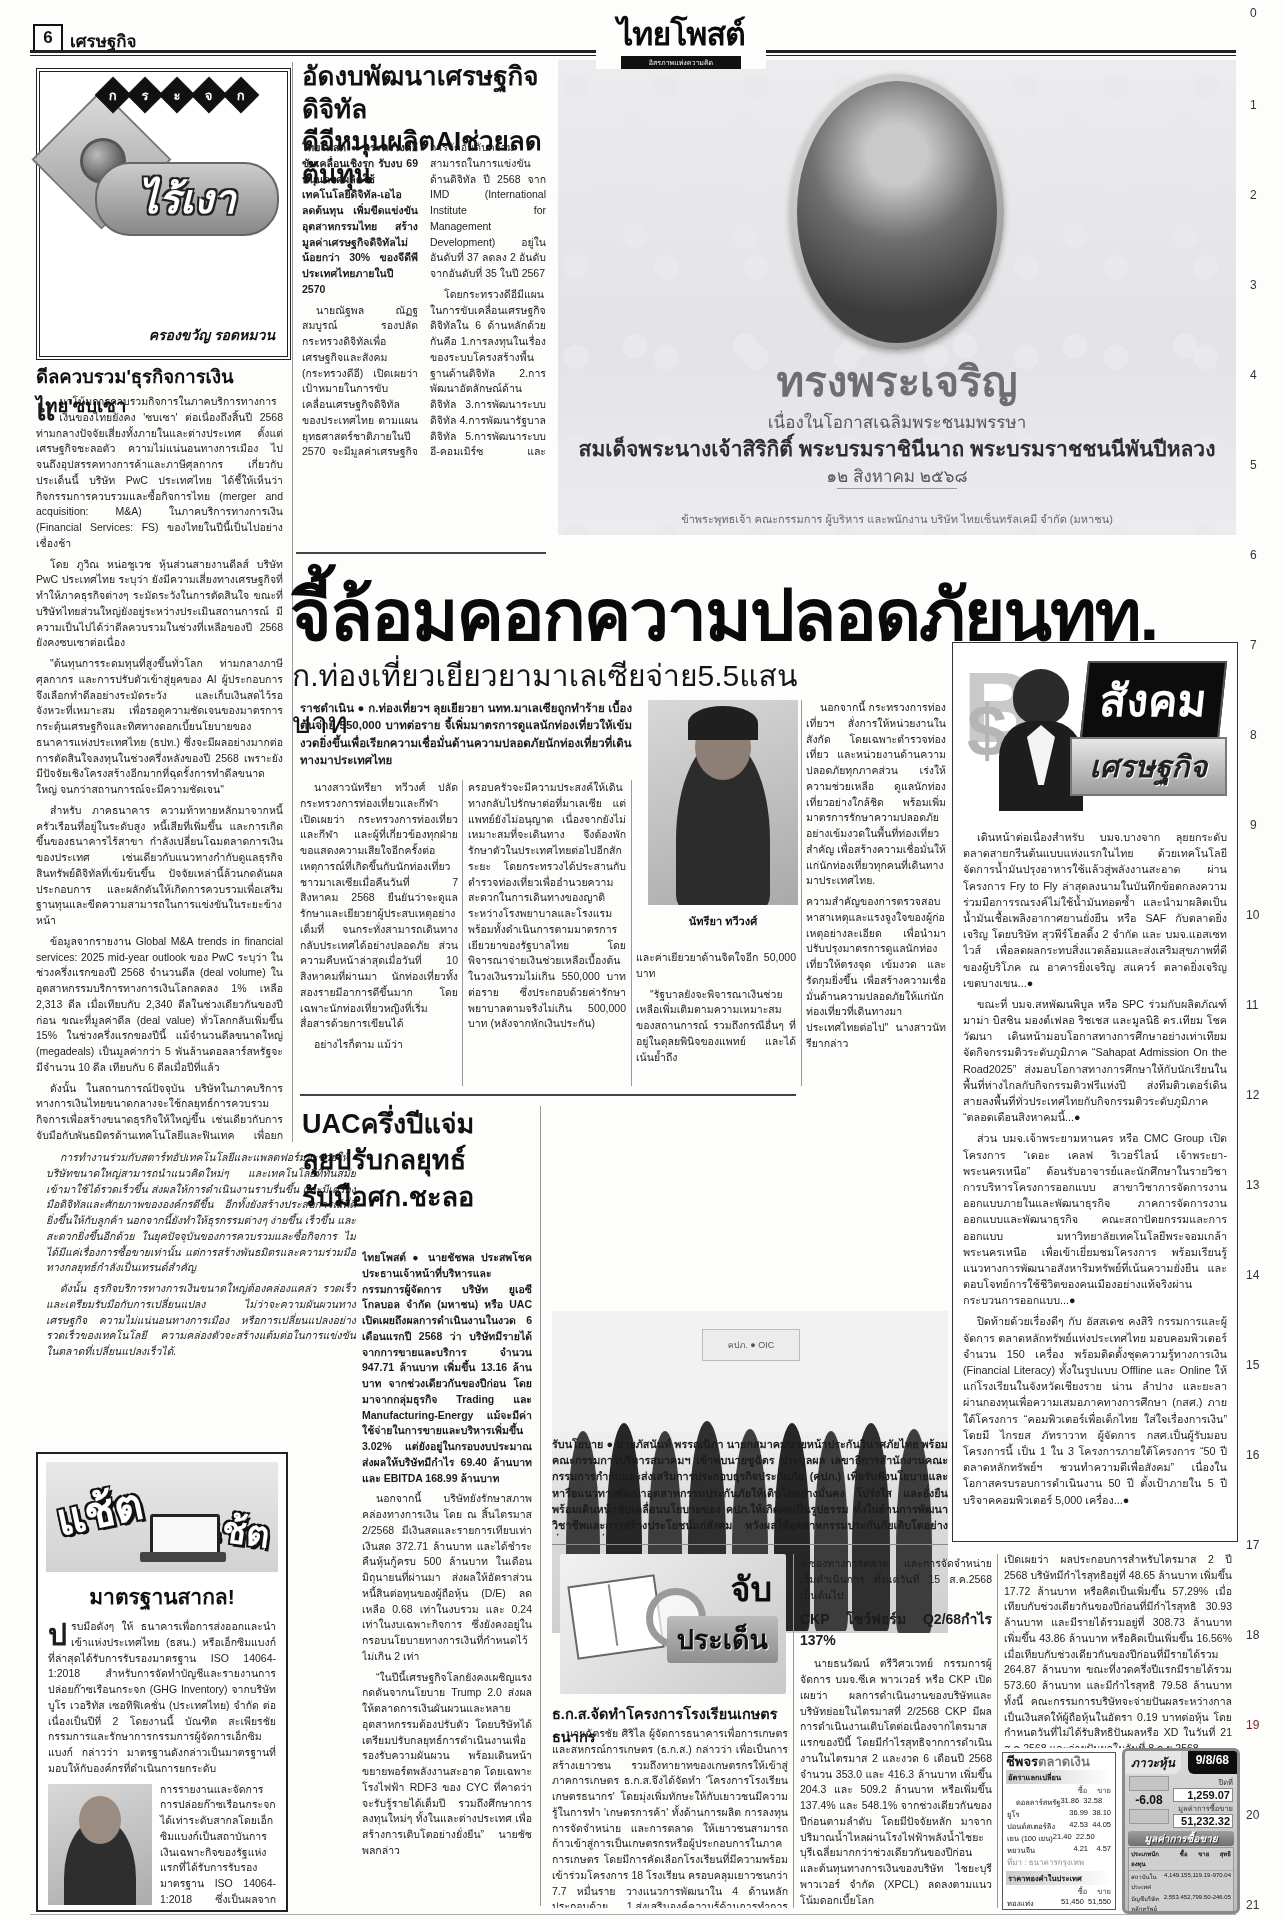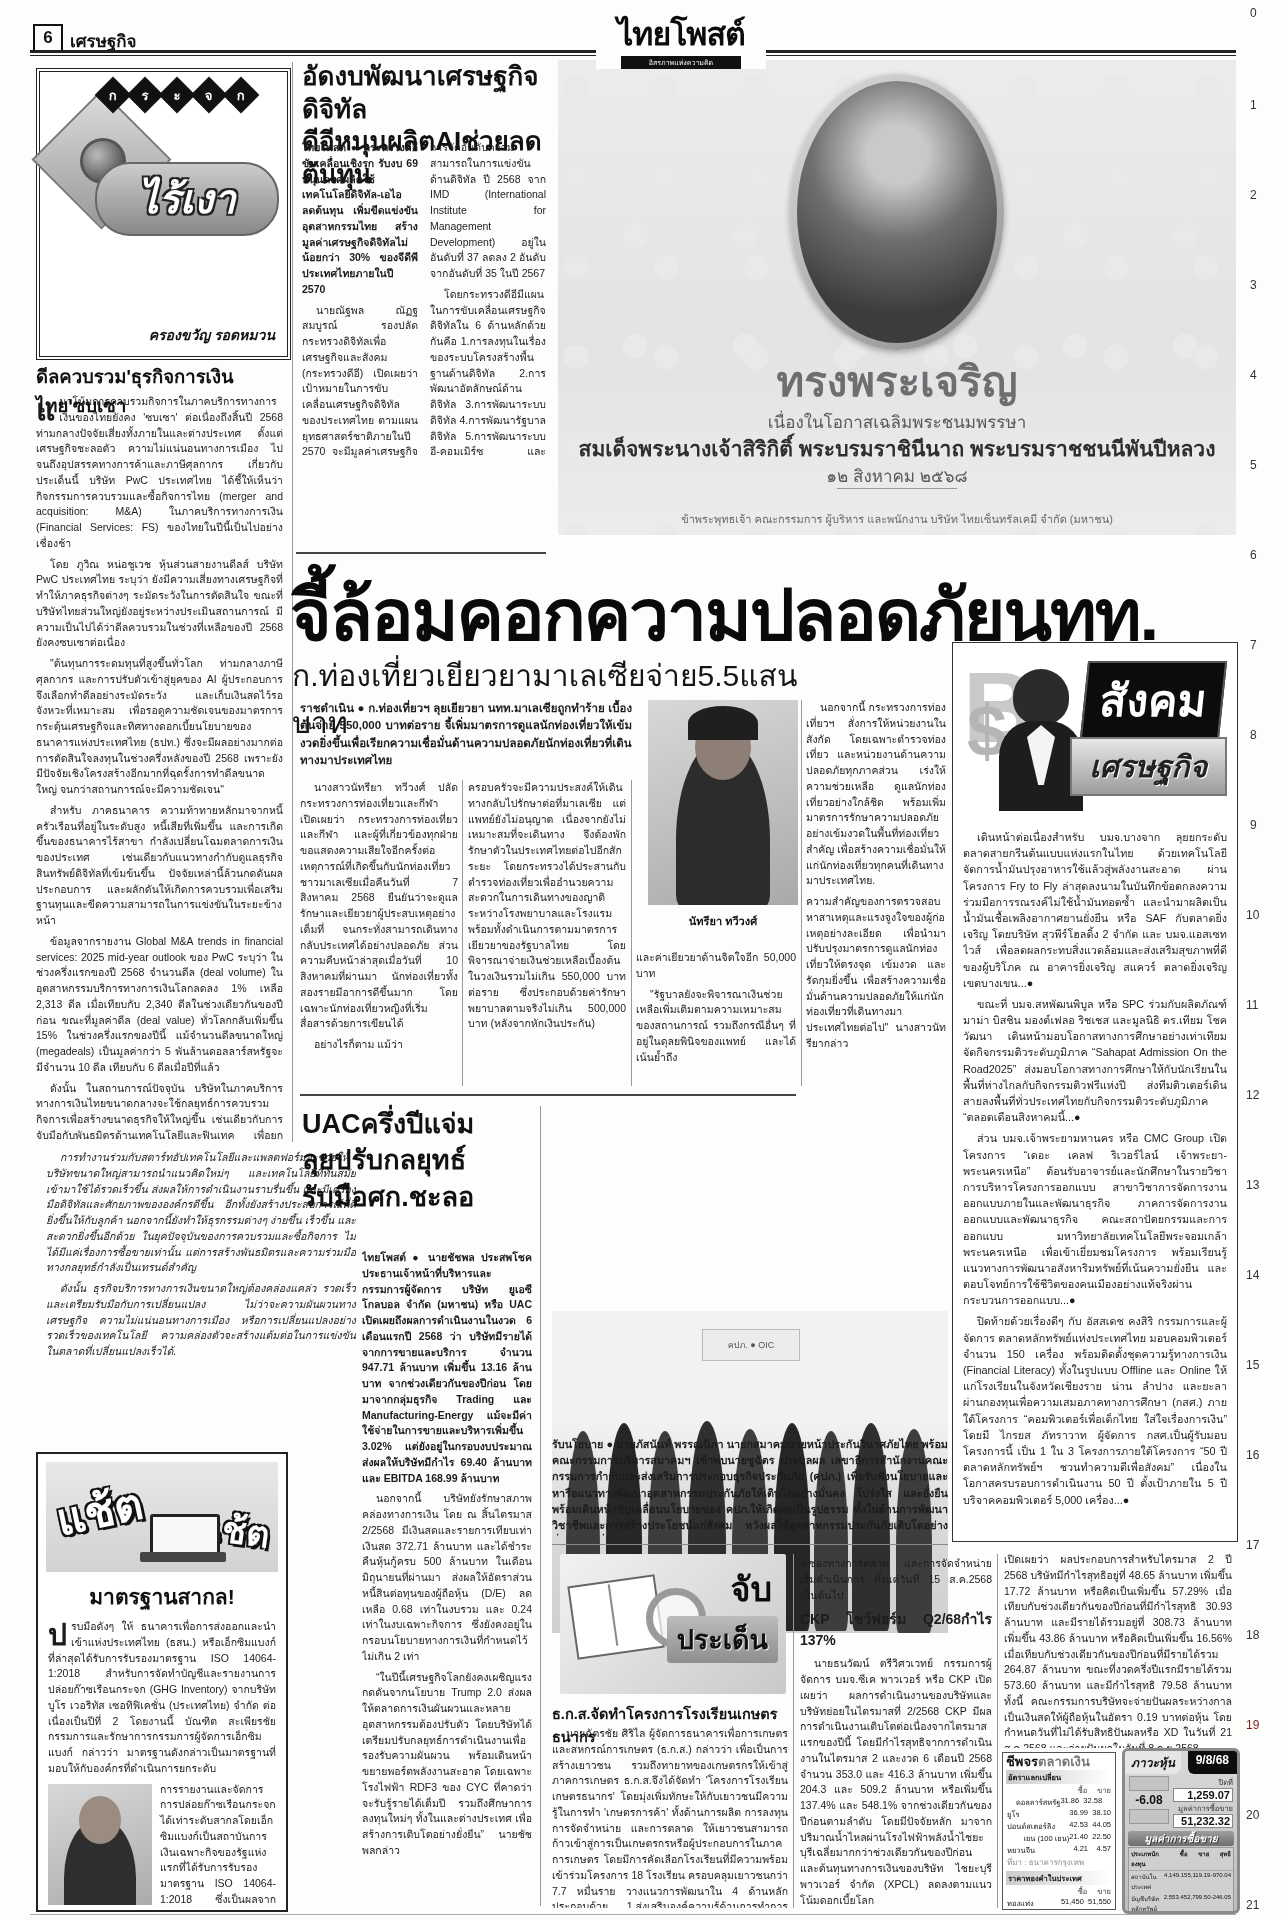--- a/index.html
+++ b/index.html
@@ -243,21 +243,21 @@
         <span><span>31.86</span>&nbsp;&nbsp;<span>32.58</span></span>
       </div>
     <div style="display:flex;justify-content:space-between;padding:0 4px">
         <span>ยูโร</span>
         <span><span>36.99</span>&nbsp;&nbsp;<span>38.10</span></span>
       </div>
     <div style="display:flex;justify-content:space-between;padding:0 4px">
         <span>ปอนด์สเตอร์ลิง</span>
         <span><span>42.53</span>&nbsp;&nbsp;<span>44.05</span></span>
       </div>
-    <div style="display:flex;justify-content:flex-end;padding:0 4px">
+    <div style="display:flex;justify-content:flex-start;padding:0 4px">
         <span>เยน (100 เยน)</span>
         <span><span>21.40</span>&nbsp;&nbsp;<span>22.50</span></span>
       </div>
     <div style="display:flex;justify-content:space-between;padding:0 4px">
         <span>หยวนจีน</span>
         <span><span>4.21</span>&nbsp;&nbsp;&nbsp;&nbsp;<span>4.57</span></span>
       </div>
     <div class="mini" style="padding:0 4px;color:#888">ที่มา : ธนาคารกรุงเทพ</div>
     <div style="margin:2px 3px 0;background:linear-gradient(90deg,#ccc,#fff);font-weight:bold;padding:1px 2px">ราคาทองคำในประเทศ</div>
     <div style="display:flex;justify-content:flex-end;gap:10px;padding:0 4px;color:#444">

